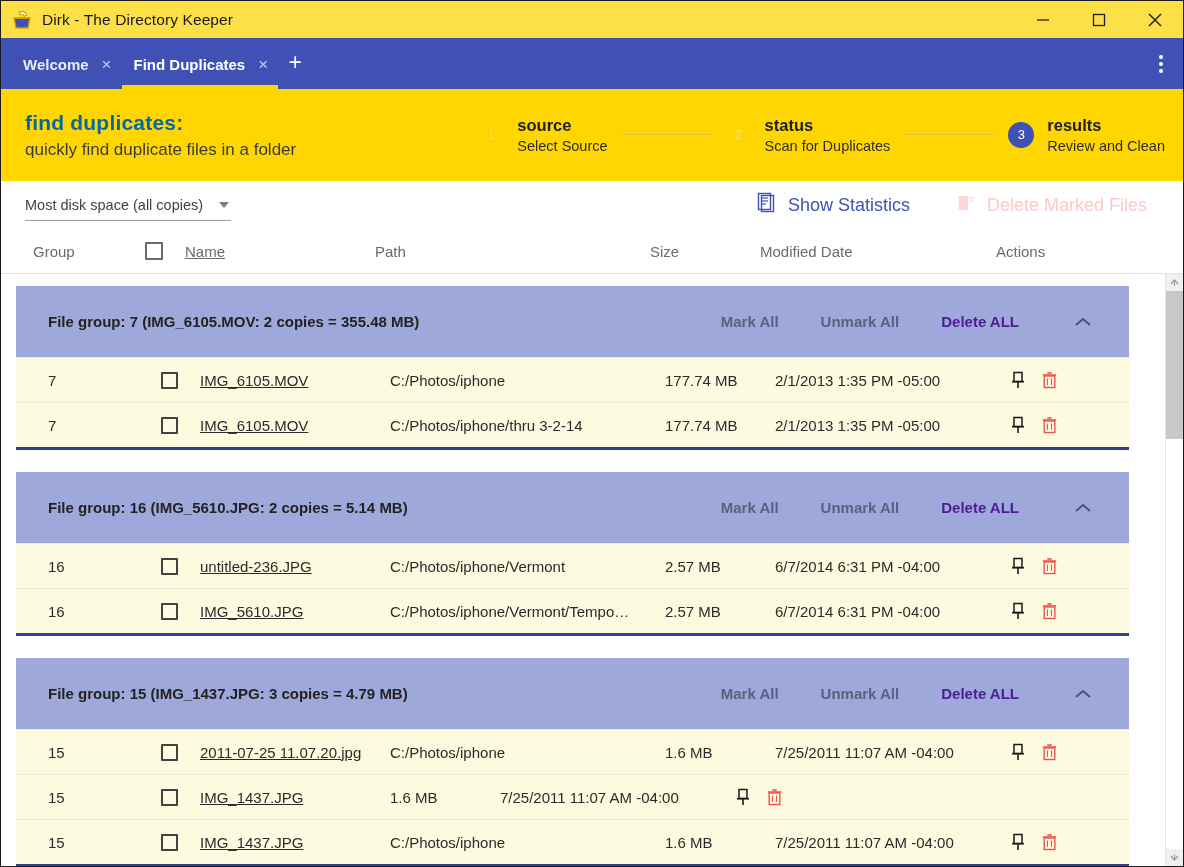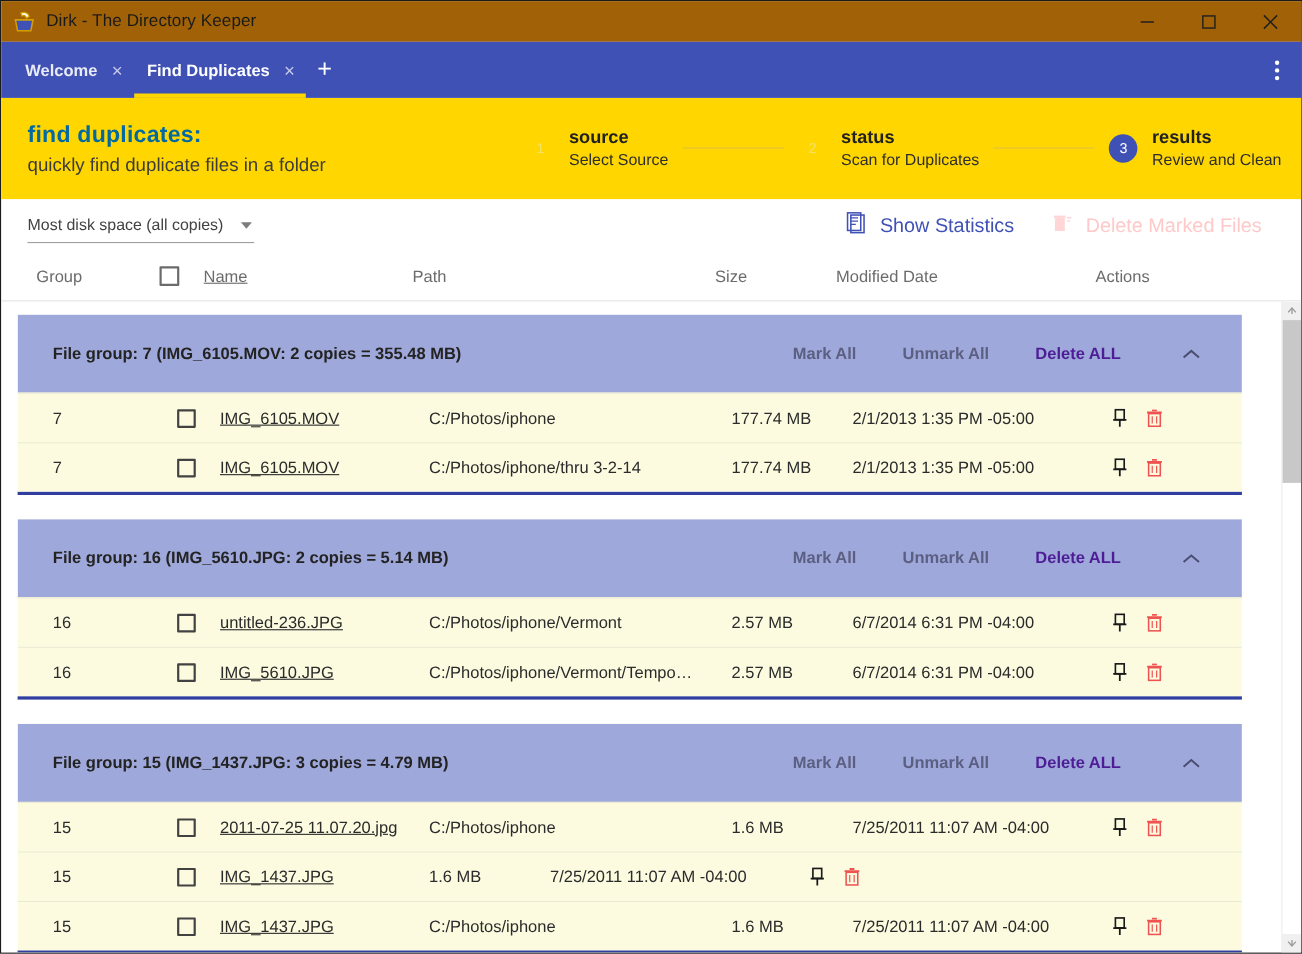--- a/index.html
+++ b/index.html
@@ -24,21 +24,21 @@
     flex-direction: column;
     background: #fff;
     position: relative;
     overflow: hidden;
   }
 
   
   .titlebar {
     height: 37px;
     flex: 0 0 37px;
-    background: #a16207;
+    background: #fde047;
     display: flex;
     align-items: center;
     padding-left: 10px;
     box-sizing: border-box;
   }
   .app-icon {
     width: 22px; height: 20px;
     position: relative;
     flex: 0 0 22px;
     margin-right: 9px;
@@ -205,21 +205,21 @@
     width: 0; height: 0;
     border-left: 5px solid transparent;
     border-right: 5px solid transparent;
     border-top: 6px solid #7c7c7c;
     margin-right: 2px;
   }
   .tb-actions {
     margin-left: auto;
     display: flex;
     align-items: center;
-    gap: 34px;
+    gap: 46px;
     padding-right: 12px;
   }
   .tb-btn {
     display: flex;
     align-items: center;
     gap: 11px;
     font-size: 18px;
     cursor: default;
   }
   .tb-btn.primary { color: #3f51b5; }

